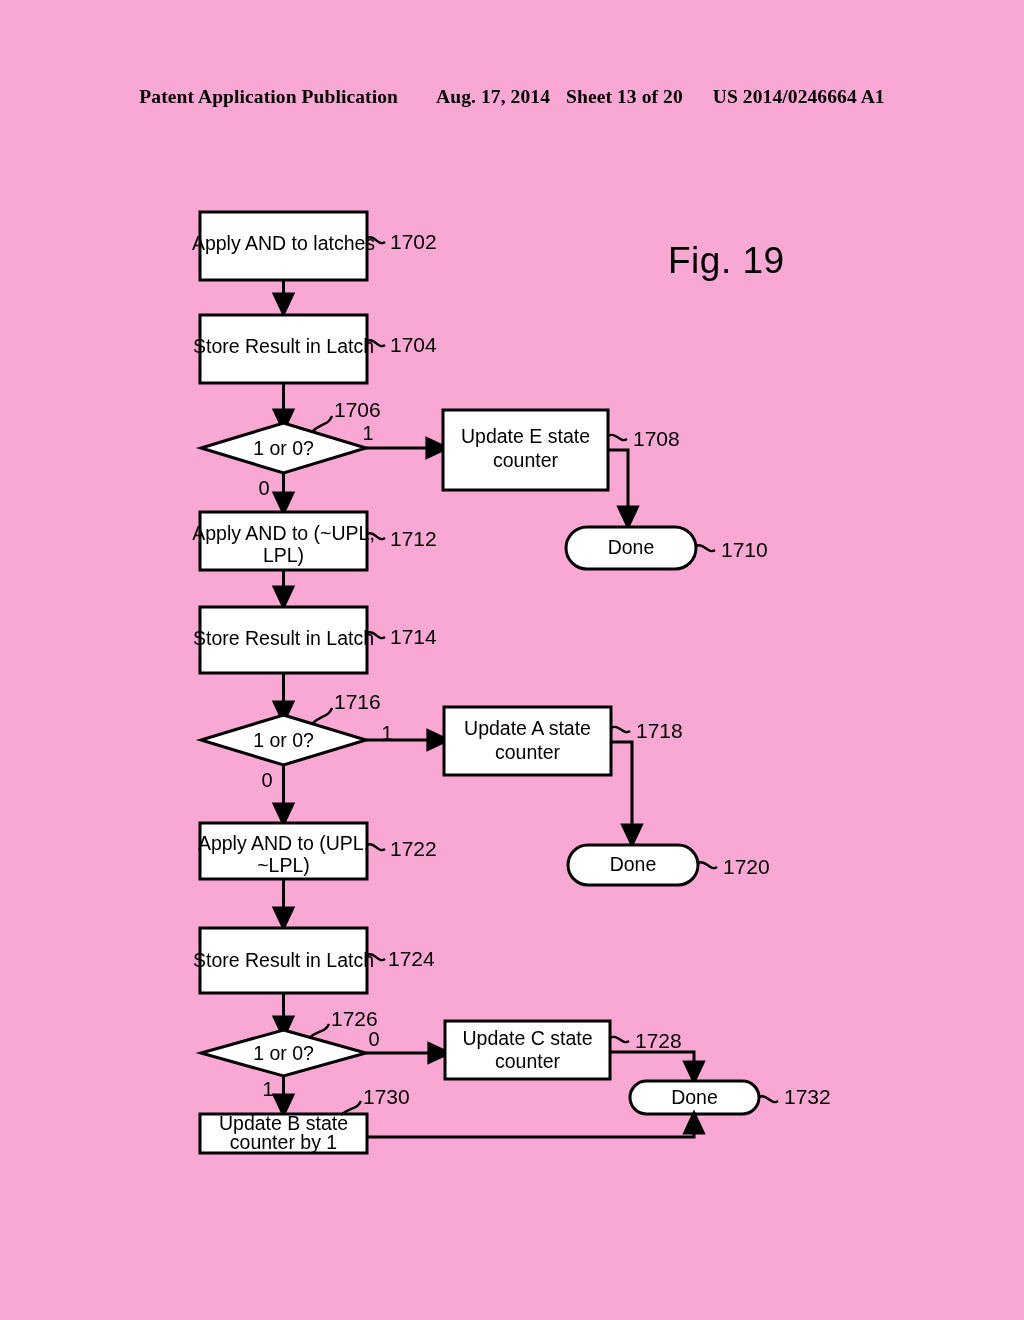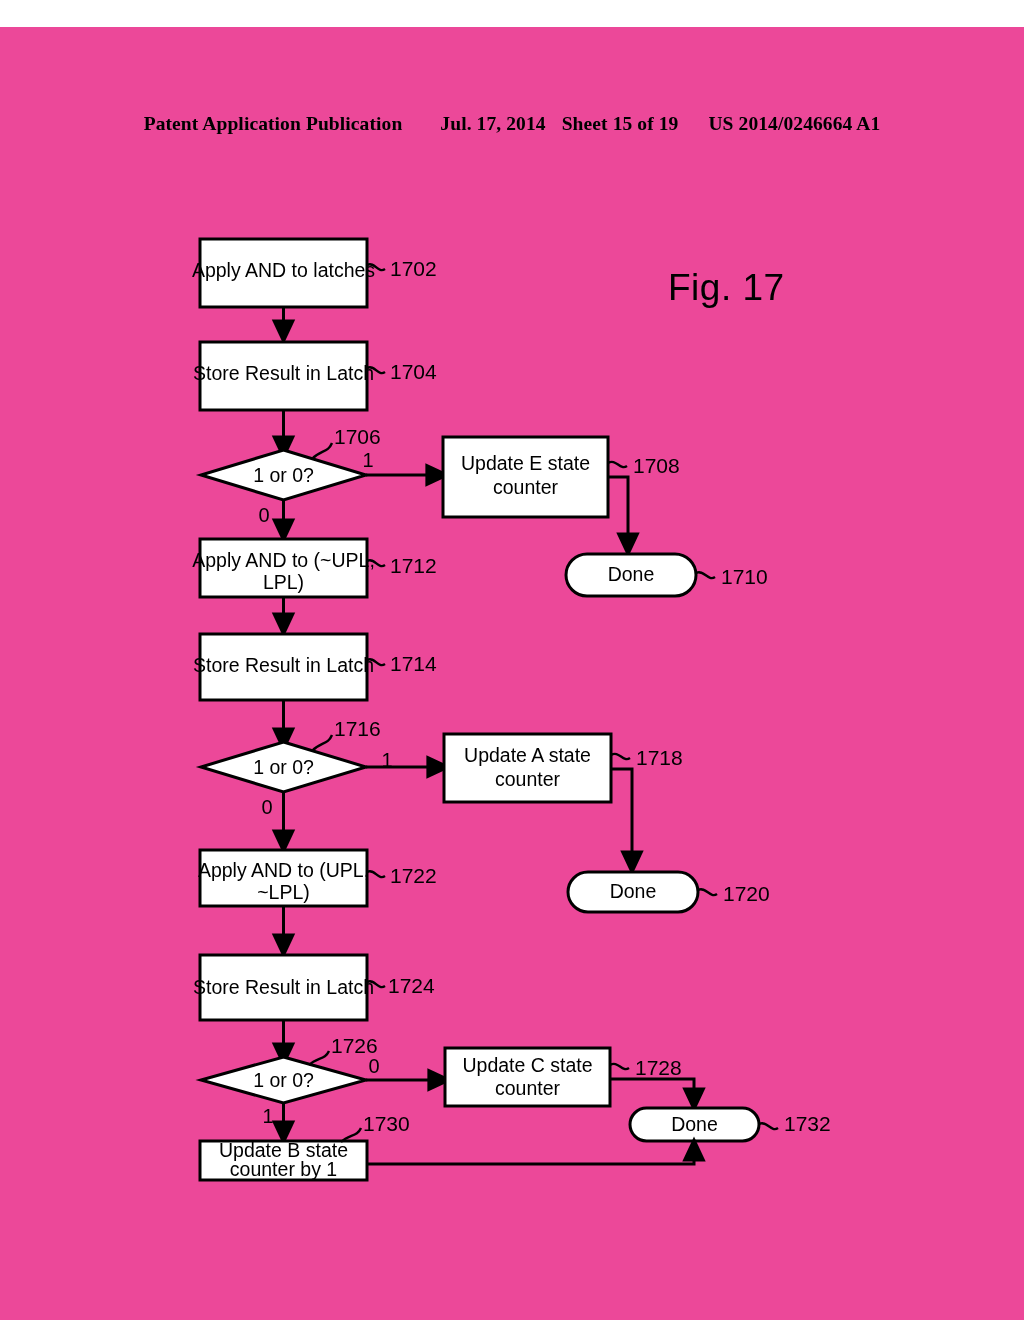--- a/index.html
+++ b/index.html
@@ -10,22 +10,21 @@
   body {
     width: 1024px;
     height: 1320px;
     position: relative;
     font-family: "Liberation Sans", sans-serif;
     overflow: hidden;
   }
   .page {
     position: absolute;
     inset: 0;
-    background: #ec4899;
-    margin-top: 27px;
+    background: #f9a8d4;
   }
   .pub-header {
     position: absolute;
     top: 86px;
     left: 0;
     width: 1024px;
     display: flex;
     justify-content: center;
     align-items: baseline;
     font-family: "Liberation Serif", serif;
@@ -100,28 +99,28 @@
   }
 </style>
 </head>
 <body>
 
 <div class="page">
 
   <div class="pub-header">
     <span class="seg">Patent Application Publication</span>
     <span class="gap-lg"></span>
-    <span class="seg">Jul. 17, 2014</span>
+    <span class="seg">Aug. 17, 2014</span>
     <span class="gap-sm"></span>
-    <span class="seg">Sheet 15 of 19</span>
+    <span class="seg">Sheet 13 of 20</span>
     <span class="gap-md"></span>
     <span class="seg">US 2014/0246664 A1</span>
   </div>
 
-  <div class="fig-title">Fig. 17</div>
+  <div class="fig-title">Fig. 19</div>
 
   <svg class="flow" viewBox="0 0 1024 1320">
     <defs>
       <marker id="ah" markerWidth="9" markerHeight="9" refX="4.2" refY="4.5" orient="auto" markerUnits="strokeWidth">
         <path d="M0,0.6 L8.4,4.5 L0,8.4 z" fill="#000000"></path>
       </marker>
     </defs>
 
     <g>
       <rect class="bx" x="200" y="212" width="167" height="68"></rect>

